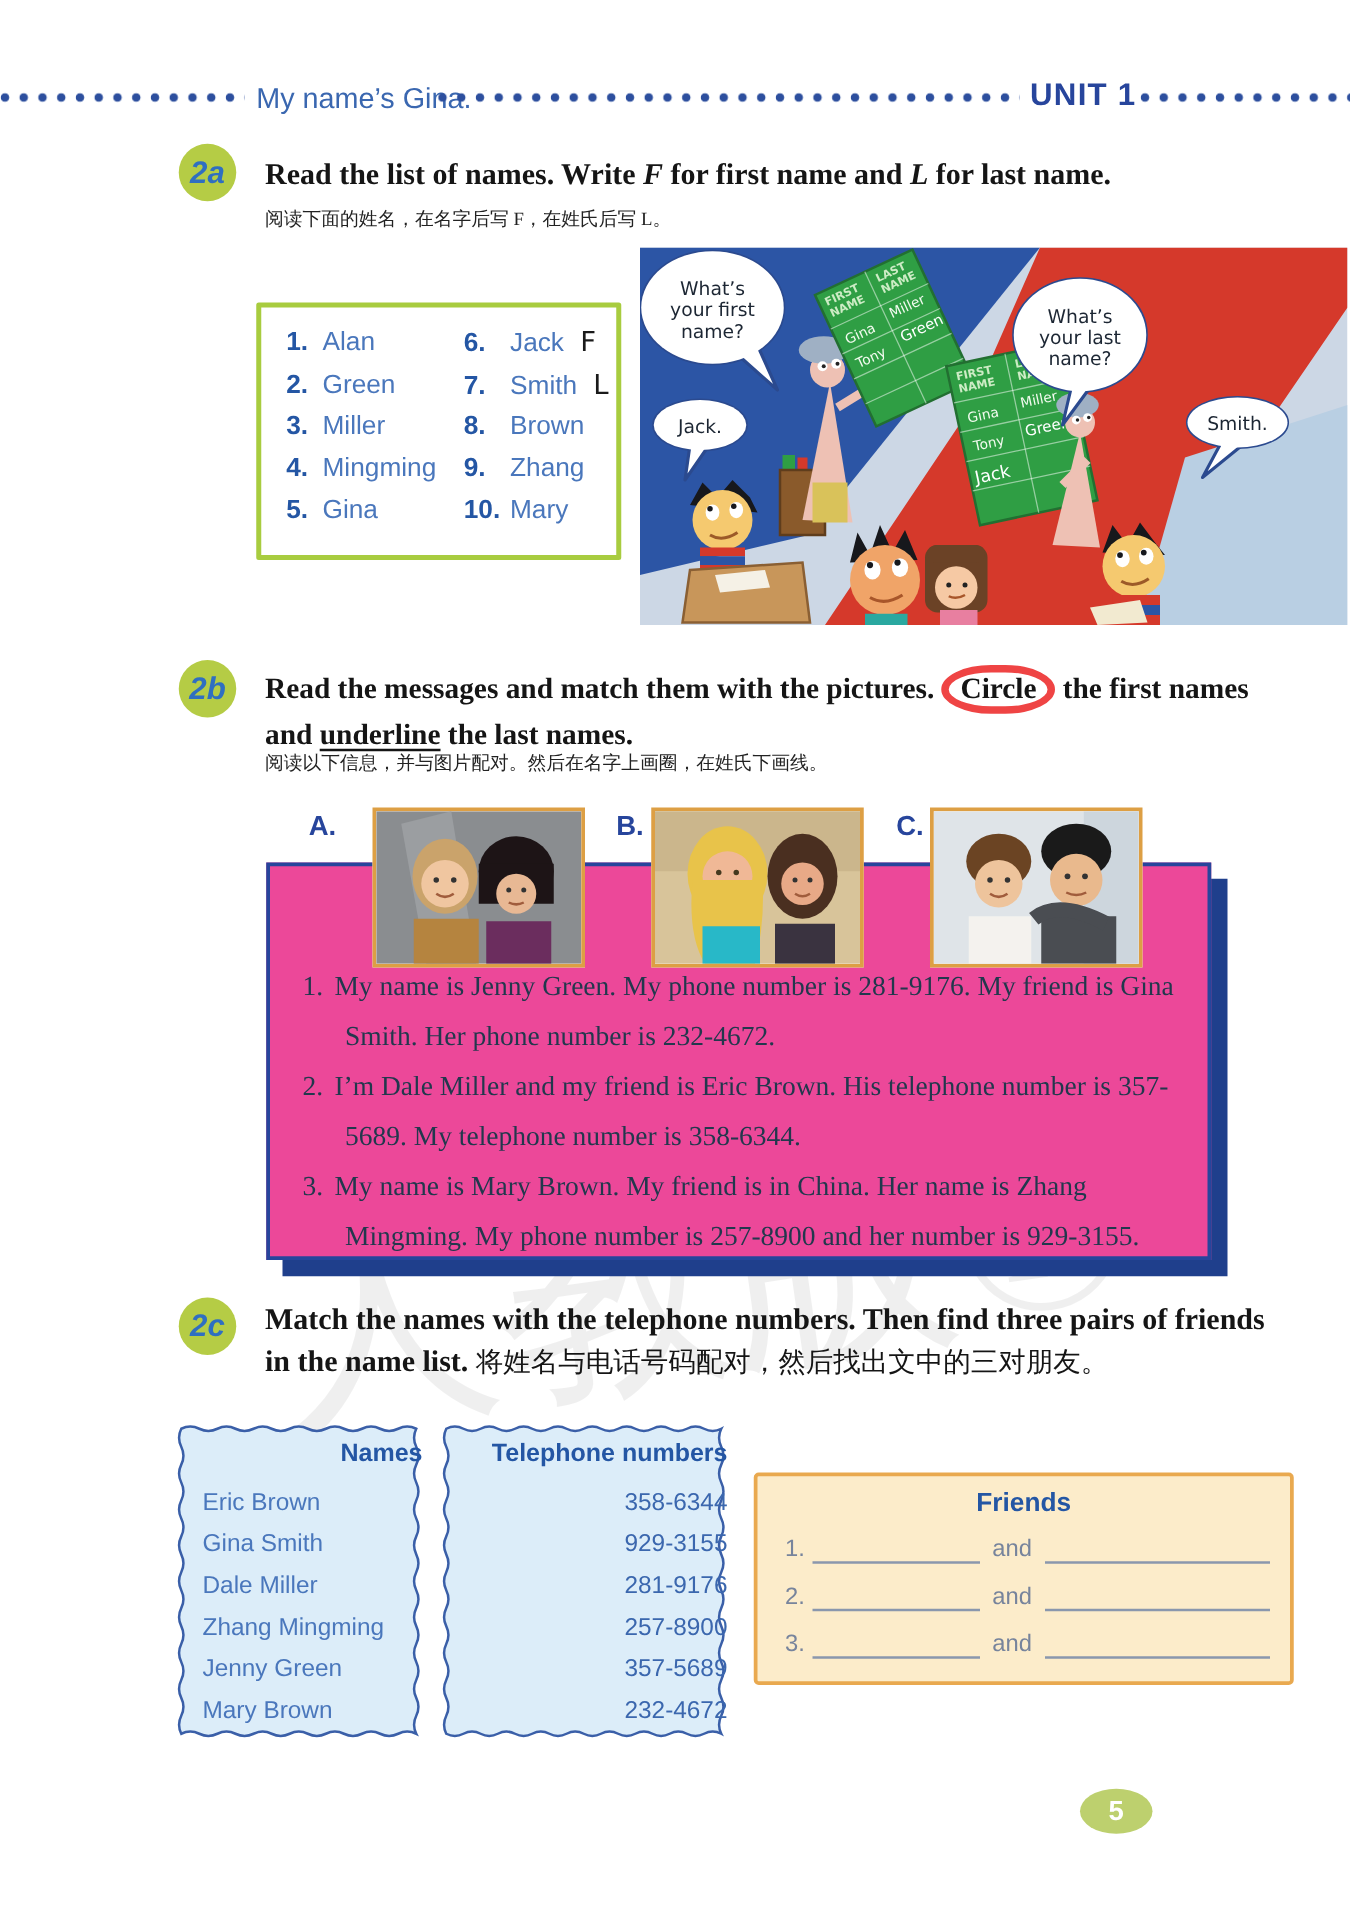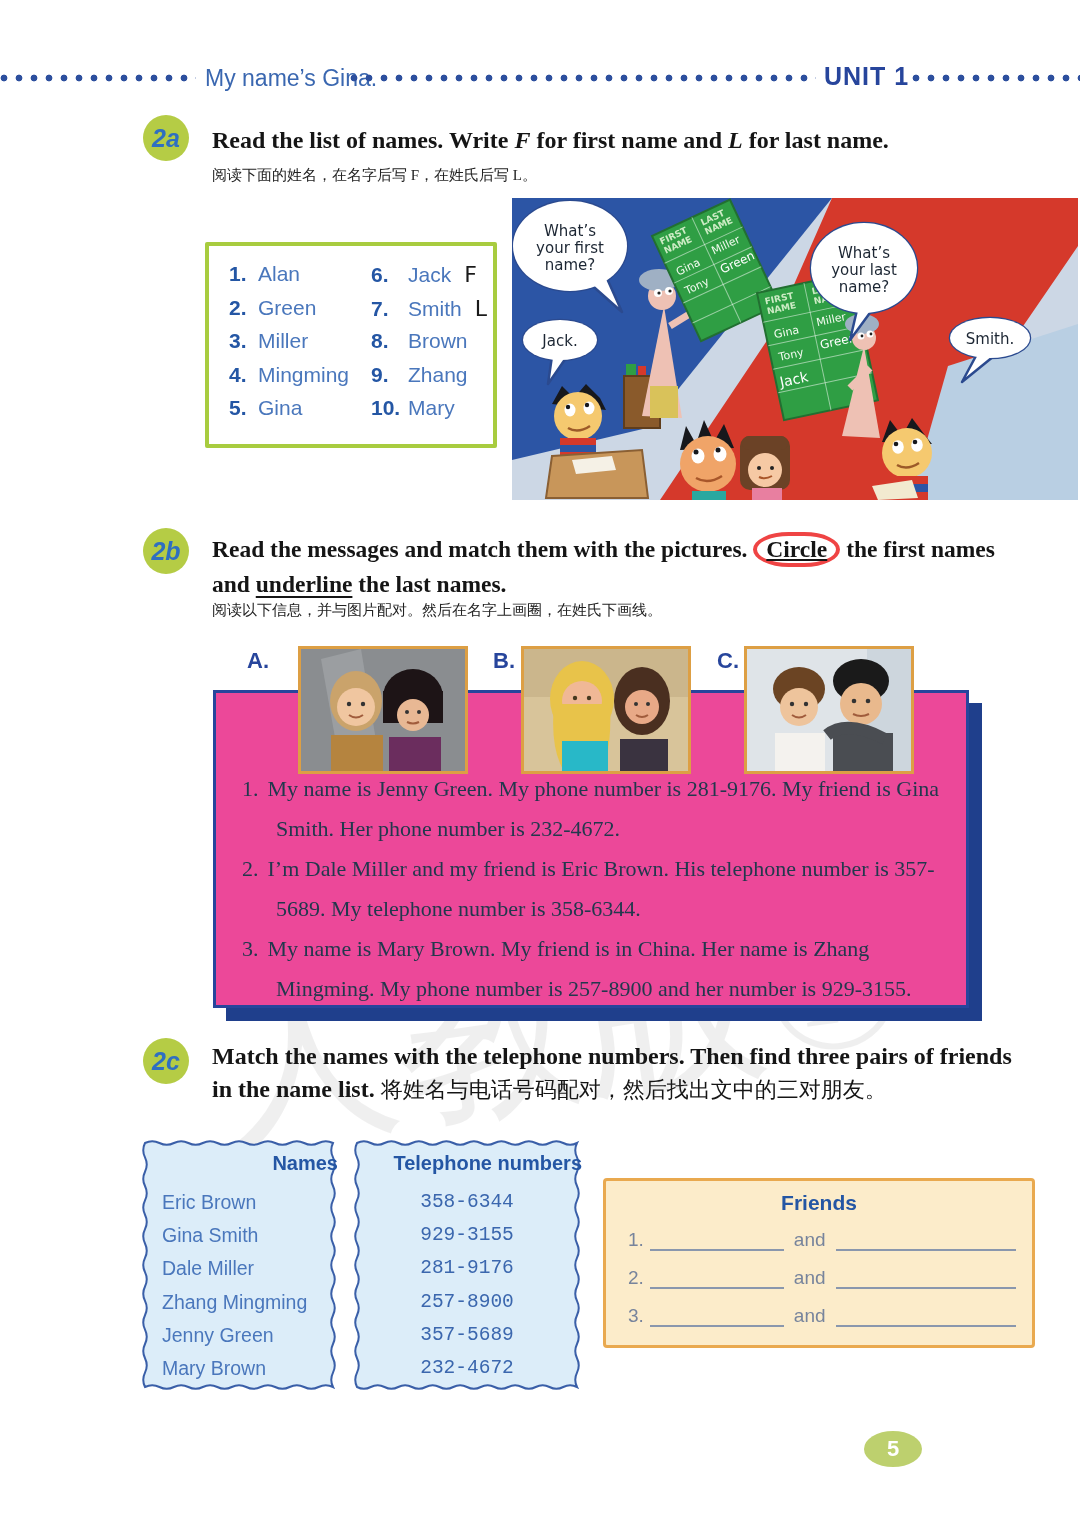--- a/index.html
+++ b/index.html
@@ -23,22 +23,22 @@
   .b2a{left:143px;top:115px;}
   .b2b{left:143px;top:528px;}
   .b2c{left:143px;top:1038px;}
 
   .sec-title{position:absolute;font-family:"Liberation Serif",serif;font-weight:bold;
              color:#151515;font-size:24px;line-height:32px;}
   .t2a{left:212px;top:124px;width:850px;}
   .t2b{left:212px;top:532px;width:810px;font-size:23.5px;line-height:34px;}
   .t2c{left:212px;top:1040px;width:805px;line-height:33px;}
   .fl{font-style:italic;}
-  .circled{display:inline-block;border:4px solid #ef4444;border-radius:45px/22px;
-           padding:0 9px 1px 9px;line-height:26px;text-decoration:underline;}
+  .circled{display:inline-block;border:6px solid #ef4444;border-radius:45px/22px;
+           padding:0 9px 1px 9px;line-height:26px;}
   .underlined{text-decoration:underline;text-decoration-thickness:2px;text-underline-offset:4px;}
   .cn{position:absolute;font-family:Liberation Serif, serif;color:#222;font-size:15px;}
   .cn2a{left:212px;top:166px;}
   .cn2b{left:212px;top:601px;}
   .t2c .cn-inline{font-weight:normal;font-size:22px;}
 
   
   .namebox{position:absolute;left:205px;top:242px;width:292px;height:206px;box-sizing:border-box;
            background:#fff;border:4px solid #a8cc3f;border-radius:2px;}
   .ncol{position:absolute;top:16px;}
@@ -74,21 +74,21 @@
              pointer-events:none;z-index:0;white-space:nowrap;}
 
   
   .wavybox{position:absolute;z-index:1;}
   .wb-names{left:140px;top:1138px;width:198px;height:254px;}
   .wb-tel{left:352px;top:1138px;width:230px;height:254px;}
   .wavybox svg.wavy{position:absolute;left:0;top:0;}
   .wb-title{position:absolute;top:14px;left:0;width:100%;text-align:right;
             font-weight:bold;font-size:20px;color:#2456a4;}
   .wb-list{position:absolute;top:48px;left:22px;right:12px;}
-  .wb-tel .wb-list{left:0;right:0;text-align:center;font-family:Liberation Mono, monospace;}
+  .wb-tel .wb-list{left:0;right:0;text-align:right;}
   .wb-item{font-size:19.5px;color:#4a77bc;line-height:33.2px;}
   .wb-tel .wb-item{color:#3b67ae;}
 
   
   .friends{position:absolute;left:603px;top:1178px;width:432px;height:170px;box-sizing:border-box;
            background:#fcecca;border:3px solid #e9a94f;border-radius:4px;z-index:1;}
   .fr-title{position:absolute;top:10px;left:0;width:100%;text-align:center;
             font-weight:bold;font-size:21px;color:#2456a4;}
   .fr-row{position:absolute;left:22px;right:16px;display:flex;align-items:flex-end;
           font-size:19px;color:#77849c;}

